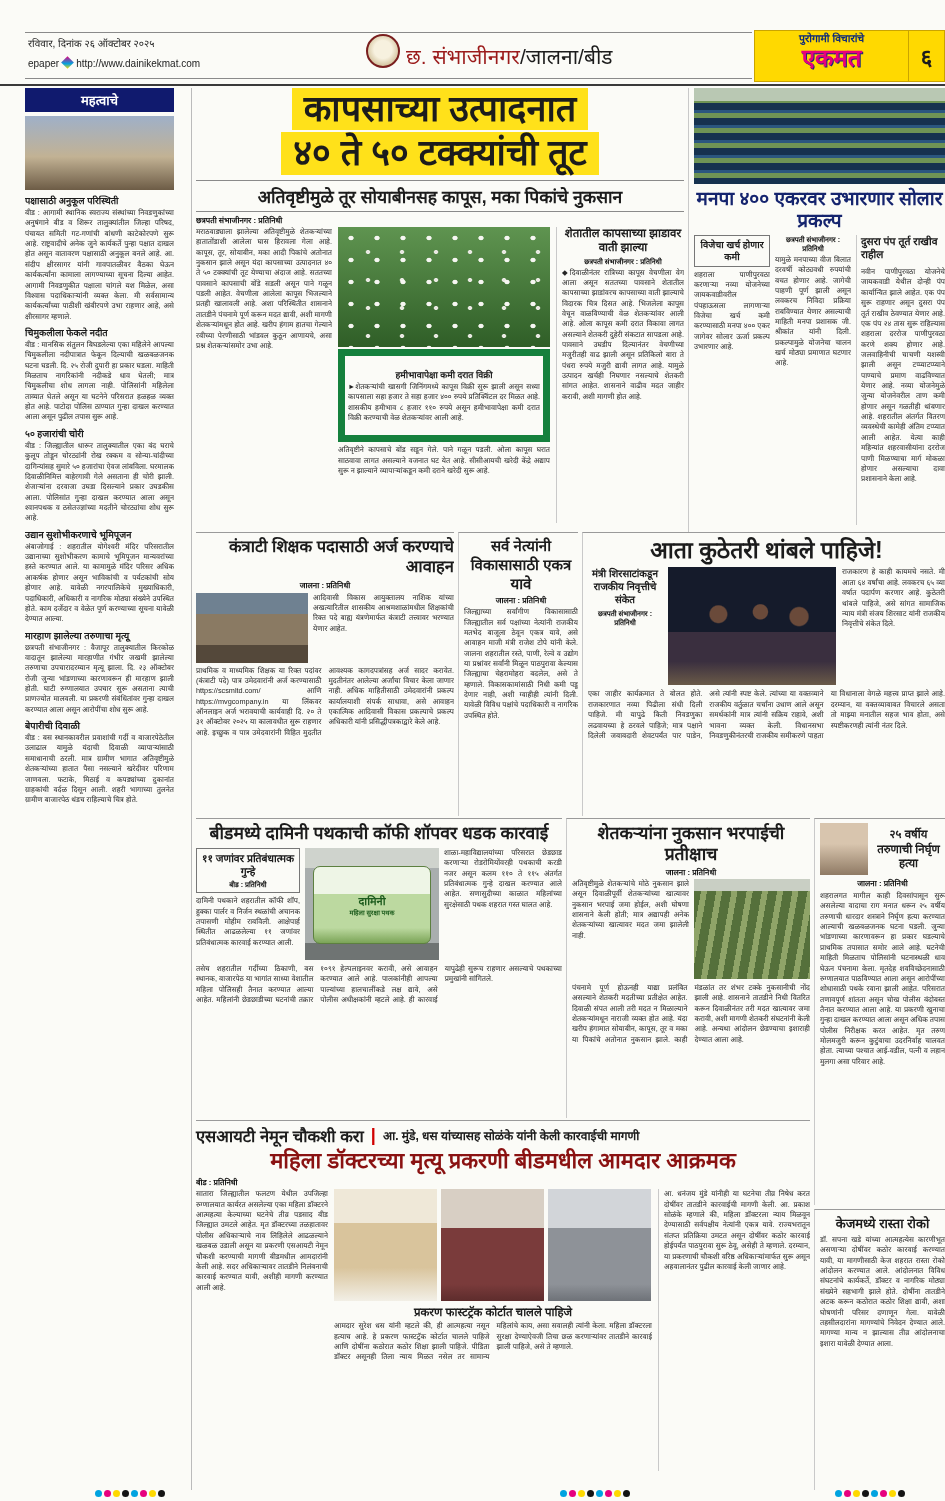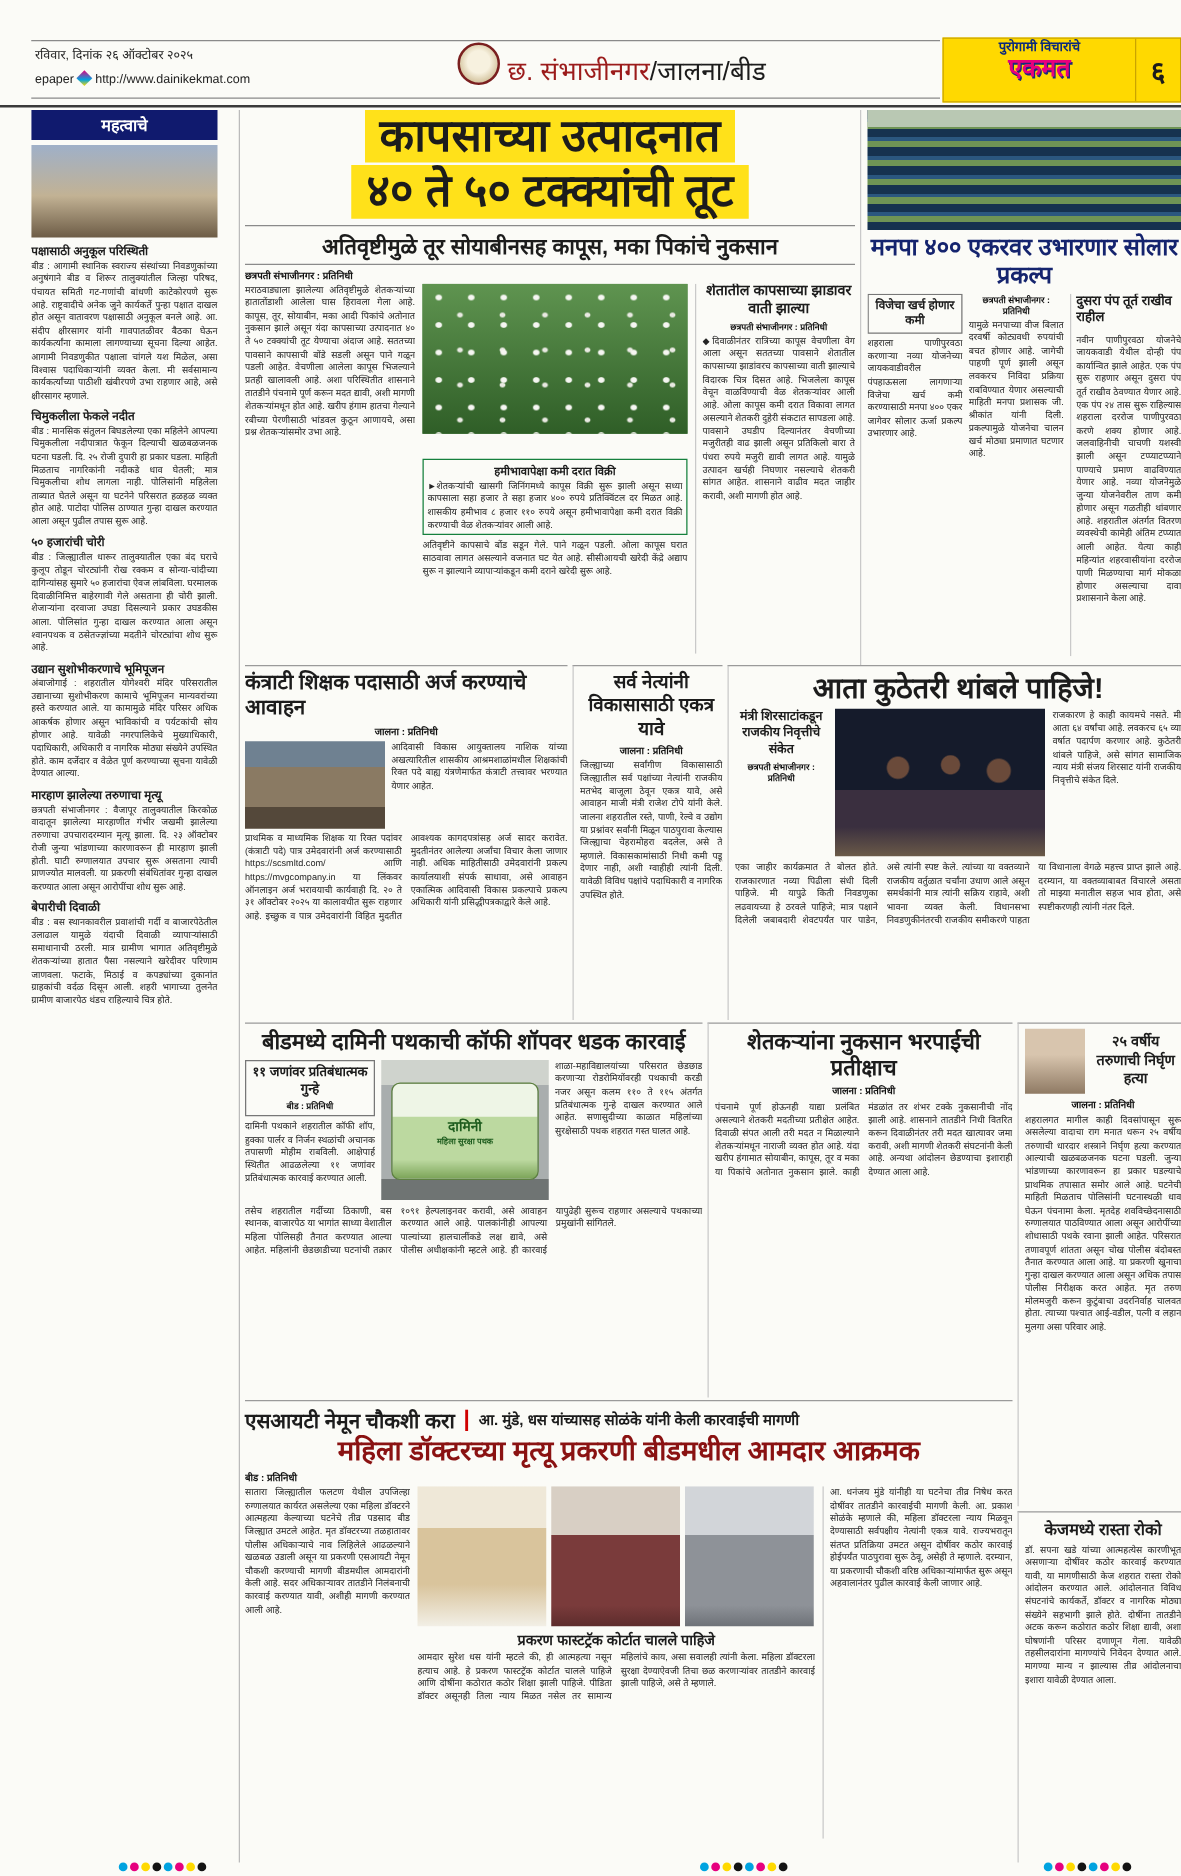--- a/index.html
+++ b/index.html
@@ -17,41 +17,41 @@
 
 .hline{position:absolute;border-top:1px solid #8a8a8a}
 .dateline{font-size:10px;color:#222}
 .epr{font-size:10px;color:#222;display:flex;align-items:flex-start;gap:4px}
 .epr-icon{width:9px;height:9px;transform:rotate(45deg);background:linear-gradient(135deg,#e6007e,#00a3e0 60%,#ffd900)}
 .edition{font-size:21px;font-weight:normal;white-space:nowrap}
 .edition .pfx{color:#9b1b1b}
 .ybox{position:absolute;left:754px;top:30px;width:191px;height:52px;background:#ffd900;display:flex;border:1px solid #caa400}
 .ybox .brandcell{flex:1;text-align:center;padding-top:2px}
 .tagline{font-size:10.5px;font-weight:bold;color:#0d2a7a;line-height:1.1}
-.brand{font-size:20px;font-weight:800;color:#e8007d;line-height:1.05;text-shadow:1px 1px 0 #1a2a7a}
+.brand{font-size:24px;font-weight:800;color:#e8007d;line-height:1.05;text-shadow:1px 1px 0 #1a2a7a}
 .pagenocell{width:36px;border-left:1px solid #caa400;display:flex;align-items:center;justify-content:center;font-size:22px;font-weight:bold}
 .emblem{width:34px;height:34px;border-radius:50%;border:2px solid #7a1f1f;background:radial-gradient(circle at 50% 45%,#f7f1df 40%,#d8c9a6 70%,#a88d5e)}
 
 .mhead{background:#101a6e;color:#fff;font-weight:bold;font-size:13px;text-align:center;padding:3px 0}
 .lc-head{font-size:9.4px;font-weight:bold;margin:4px 0 1px}
 .ph-speaker{background:linear-gradient(180deg,#9fb0c8 0%,#c2b294 55%,#6d5c46 100%)}
 
 .ybg{background:#ffe11a;font-size:36px;font-weight:800;padding:0 12px;line-height:1.18;display:inline-block}
 .lead-sub{font-size:17.5px;font-weight:bold;text-align:center;border-top:1px solid #8a8a8a;border-bottom:1px solid #8a8a8a;padding:3px 0;margin-top:5px}
-.capbox{border:1px solid #15803d;padding:2px 3px;margin-top:20px}
+.capbox{border:7px solid #15803d;padding:12px 3px;margin-top:2px}
 .caphead{font-size:9px;font-weight:bold;text-align:center;margin-bottom:1px}
 .sbhead{font-size:11.5px;font-weight:bold;text-align:center;line-height:1.2}
 .ph-cotton{background-color:#3f7a34;background-image:radial-gradient(#f6f6f2 2.2px,transparent 3.1px),radial-gradient(#e9e9e2 1.9px,transparent 2.7px),linear-gradient(180deg,#5f9450,#2f5e27);background-size:26px 22px,34px 28px,100% 100%;background-position:0 0,13px 11px,0 0}
 
 .ph-solar{background:linear-gradient(180deg,#b9c8b3 0 14%,transparent 14%),repeating-linear-gradient(180deg,#16324f 0 7px,#2b577f 7px 10px,#6f9455 10px 15px)}
 .solar-hl{font-size:19px;font-weight:800;color:#15246e;text-align:center;line-height:1.18;margin:4px 0 2px}
 .kbox{border:1px solid #777;padding:3px 2px;font-weight:bold;font-size:9.5px;text-align:center;line-height:1.25;margin-bottom:3px}
 .subhd{font-size:10.5px;font-weight:bold;text-align:left;line-height:1.25;margin-bottom:6px}
 
-.mb-hl{font-size:16.5px;font-weight:800;text-align:left;line-height:1.2}
+.mb-hl{font-size:16.5px;font-weight:800;text-align:right;line-height:1.2}
 .ph-class{background:linear-gradient(180deg,#6f8191 0 30%,#8a7a63 30% 75%,#54483a 75%)}
 .sm-hl{font-size:15px;font-weight:800;text-align:center;line-height:1.25}
 .big-hl{font-size:23px;font-weight:800;text-align:center;line-height:1.15}
 .kicker{font-size:10px;font-weight:bold;line-height:1.3;text-align:center}
 .ph-stage{background:radial-gradient(circle at 30% 40%,#6a4a3a 6%,transparent 7%),radial-gradient(circle at 55% 38%,#6a4a3a 6%,transparent 7%),radial-gradient(circle at 78% 42%,#6a4a3a 6%,transparent 7%),linear-gradient(180deg,#151b2b 0 55%,#3a2f3f 55% 80%,#6a5a48)}
 
 .lo-hl{font-size:17.5px;font-weight:800;text-align:center;line-height:1.2}
 .sidebox{border:1px solid #777;padding:3px;text-align:center}
 .sidebox .h{font-size:10.5px;font-weight:bold;line-height:1.25}
 .ph-street{background:linear-gradient(180deg,#cfd3cd 0 18%,#a9aeae 18% 85%,#6f7473 85%)}
@@ -226,20 +226,24 @@
         </div>
       </div>
       <div class="jb" style="flex:1">शाळा-महाविद्यालयांच्या परिसरात छेडछाड करणाऱ्या रोडरोमियोंवरही पथकाची करडी नजर असून कलम ११० ते ११५ अंतर्गत प्रतिबंधात्मक गुन्हे दाखल करण्यात आले आहेत. सणासुदीच्या काळात महिलांच्या सुरक्षेसाठी पथक शहरात गस्त घालत आहे.</div>
     </div>
     <div class="jb cap3" style="margin-top:4px;height:128px">तसेच शहरातील गर्दीच्या ठिकाणी, बस स्थानक, बाजारपेठ या भागांत साध्या वेशातील महिला पोलिसही तैनात करण्यात आल्या आहेत. महिलांनी छेडछाडीच्या घटनांची तक्रार १०९१ हेल्पलाइनवर करावी, असे आवाहन करण्यात आले आहे. पालकांनीही आपल्या पाल्यांच्या हालचालींकडे लक्ष द्यावे, असे पोलीस अधीक्षकांनी म्हटले आहे. ही कारवाई यापुढेही सुरूच राहणार असल्याचे पथकाच्या प्रमुखांनी सांगितले.</div>
   </div>
 
   <div class="abs rule-t rule-l" style="left:566px;top:818px;width:244px;height:300px;padding:4px 0 0 5px;overflow:hidden">
     <div class="lo-hl">शेतकऱ्यांना नुकसान भरपाईची प्रतीक्षाच</div>
     <div class="byl ctr" style="margin:2px 0">जालना : प्रतिनिधी</div>
+    <div style="display:flex;gap:5px">
+      <div class="jb" style="flex:1">अतिवृष्टीमुळे शेतकऱ्यांचे मोठे नुकसान झाले असून दिवाळीपूर्वी शेतकऱ्यांच्या खात्यावर नुकसान भरपाई जमा होईल, अशी घोषणा शासनाने केली होती; मात्र अद्यापही अनेक शेतकऱ्यांच्या खात्यावर मदत जमा झालेली नाही.</div>
+      <div class="photo ph-crops" style="width:116px;height:100px;flex:none"></div>
+    </div>
     <div class="jb cap2" style="margin-top:4px;height:148px">पंचनामे पूर्ण होऊनही याद्या प्रलंबित असल्याने शेतकरी मदतीच्या प्रतीक्षेत आहेत. दिवाळी संपत आली तरी मदत न मिळाल्याने शेतकऱ्यांमधून नाराजी व्यक्त होत आहे. यंदा खरीप हंगामात सोयाबीन, कापूस, तूर व मका या पिकांचे अतोनात नुकसान झाले. काही मंडळांत तर शंभर टक्के नुकसानीची नोंद झाली आहे. शासनाने तातडीने निधी वितरित करून दिवाळीनंतर तरी मदत खात्यावर जमा करावी, अशी मागणी शेतकरी संघटनांनी केली आहे. अन्यथा आंदोलन छेडण्याचा इशाराही देण्यात आला आहे.</div>
   </div>
 
   <div class="abs rule-t rule-l" style="left:814px;top:818px;width:131px;height:387px;padding:4px 0 0 5px;overflow:hidden">
     <div style="display:flex;gap:4px;align-items:center">
       <div class="photo ph-victim" style="width:48px;height:52px;flex:none"></div>
       <div class="md-hl" style="flex:1">२५ वर्षीय तरुणाची निर्घृण हत्या</div>
     </div>
     <div class="byl ctr" style="margin:3px 0">जालना : प्रतिनिधी</div>
     <div class="jb">शहरालगत मागील काही दिवसांपासून सुरू असलेल्या वादाचा राग मनात धरून २५ वर्षीय तरुणाची धारदार शस्त्राने निर्घृण हत्या करण्यात आल्याची खळबळजनक घटना घडली. जुन्या भांडणाच्या कारणावरून हा प्रकार घडल्याचे प्राथमिक तपासात समोर आले आहे. घटनेची माहिती मिळताच पोलिसांनी घटनास्थळी धाव घेऊन पंचनामा केला. मृतदेह शवविच्छेदनासाठी रुग्णालयात पाठविण्यात आला असून आरोपींच्या शोधासाठी पथके रवाना झाली आहेत. परिसरात तणावपूर्ण शांतता असून चोख पोलीस बंदोबस्त तैनात करण्यात आला आहे. या प्रकरणी खुनाचा गुन्हा दाखल करण्यात आला असून अधिक तपास पोलीस निरीक्षक करत आहेत. मृत तरुण मोलमजुरी करून कुटुंबाचा उदरनिर्वाह चालवत होता. त्याच्या पश्चात आई-वडील, पत्नी व लहान मुलगा असा परिवार आहे.</div>

